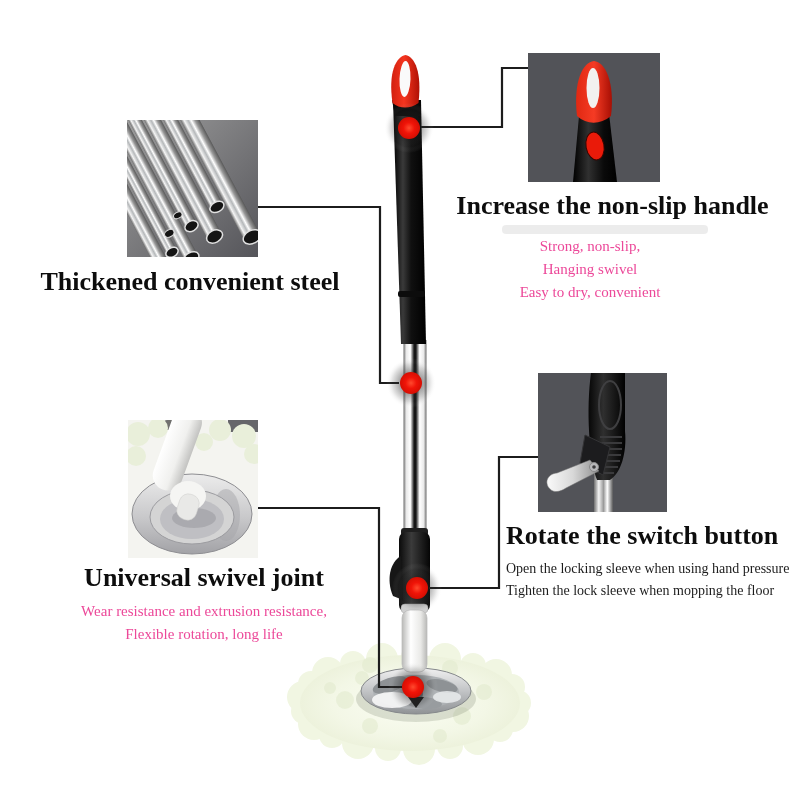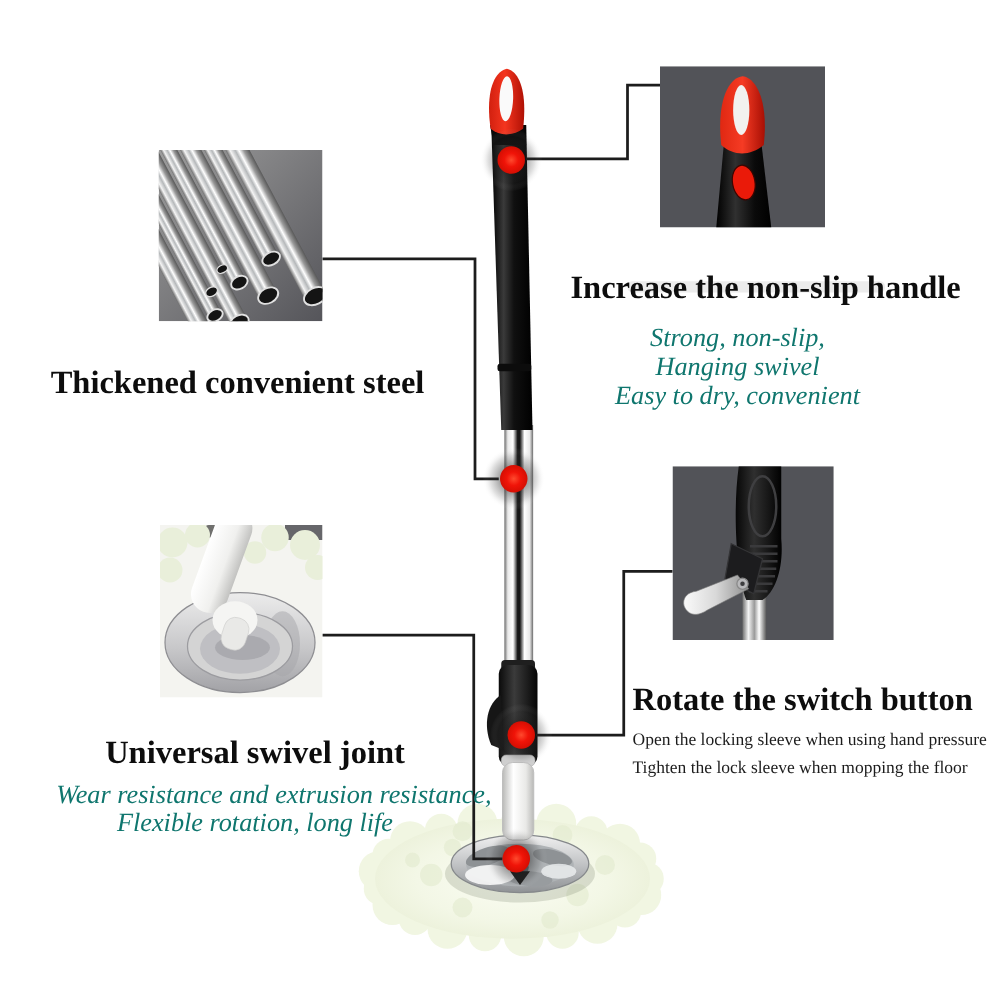--- a/index.html
+++ b/index.html
@@ -1,23 +1,23 @@
 <!DOCTYPE html>
 <html><head>
 <meta charset="utf-8">
 <style>
   html,body{margin:0;padding:0;background:#fff;}
   .canvas{position:relative;width:800px;height:800px;background:#ffffff;overflow:hidden;
           font-family:"Liberation Serif", serif;color:#0d0d0d;}
   .layer{position:absolute;left:0;top:0;}
   .photo{position:absolute;line-height:0;}
   .tblock{position:absolute;}
-  .center{text-align:center;margin-top:24px;}
+  .center{text-align:center;}
   .title{font-weight:bold;font-size:26px;line-height:32px;white-space:nowrap;color:#0d0d0d;}
-  .sub{font-size:21px;line-height:23px;white-space:nowrap;color:#0f766e;font-style:italic;}
+  .sub{font-size:15px;line-height:23px;white-space:nowrap;color:#ec4899;}
   .sub-wide{font-size:15px;line-height:25px;white-space:nowrap;color:#1c1c1c;}
   .sub-sm{font-size:14px;line-height:22px;white-space:nowrap;color:#1c1c1c;}
   .subgroup{margin-top:6px;}
   .smudge{position:absolute;left:502px;top:225px;width:206px;height:9px;background:#e4e4e4;
           border-radius:4px;opacity:.7;}
 </style>
 </head>
 <body>
 
 <div class="canvas">

